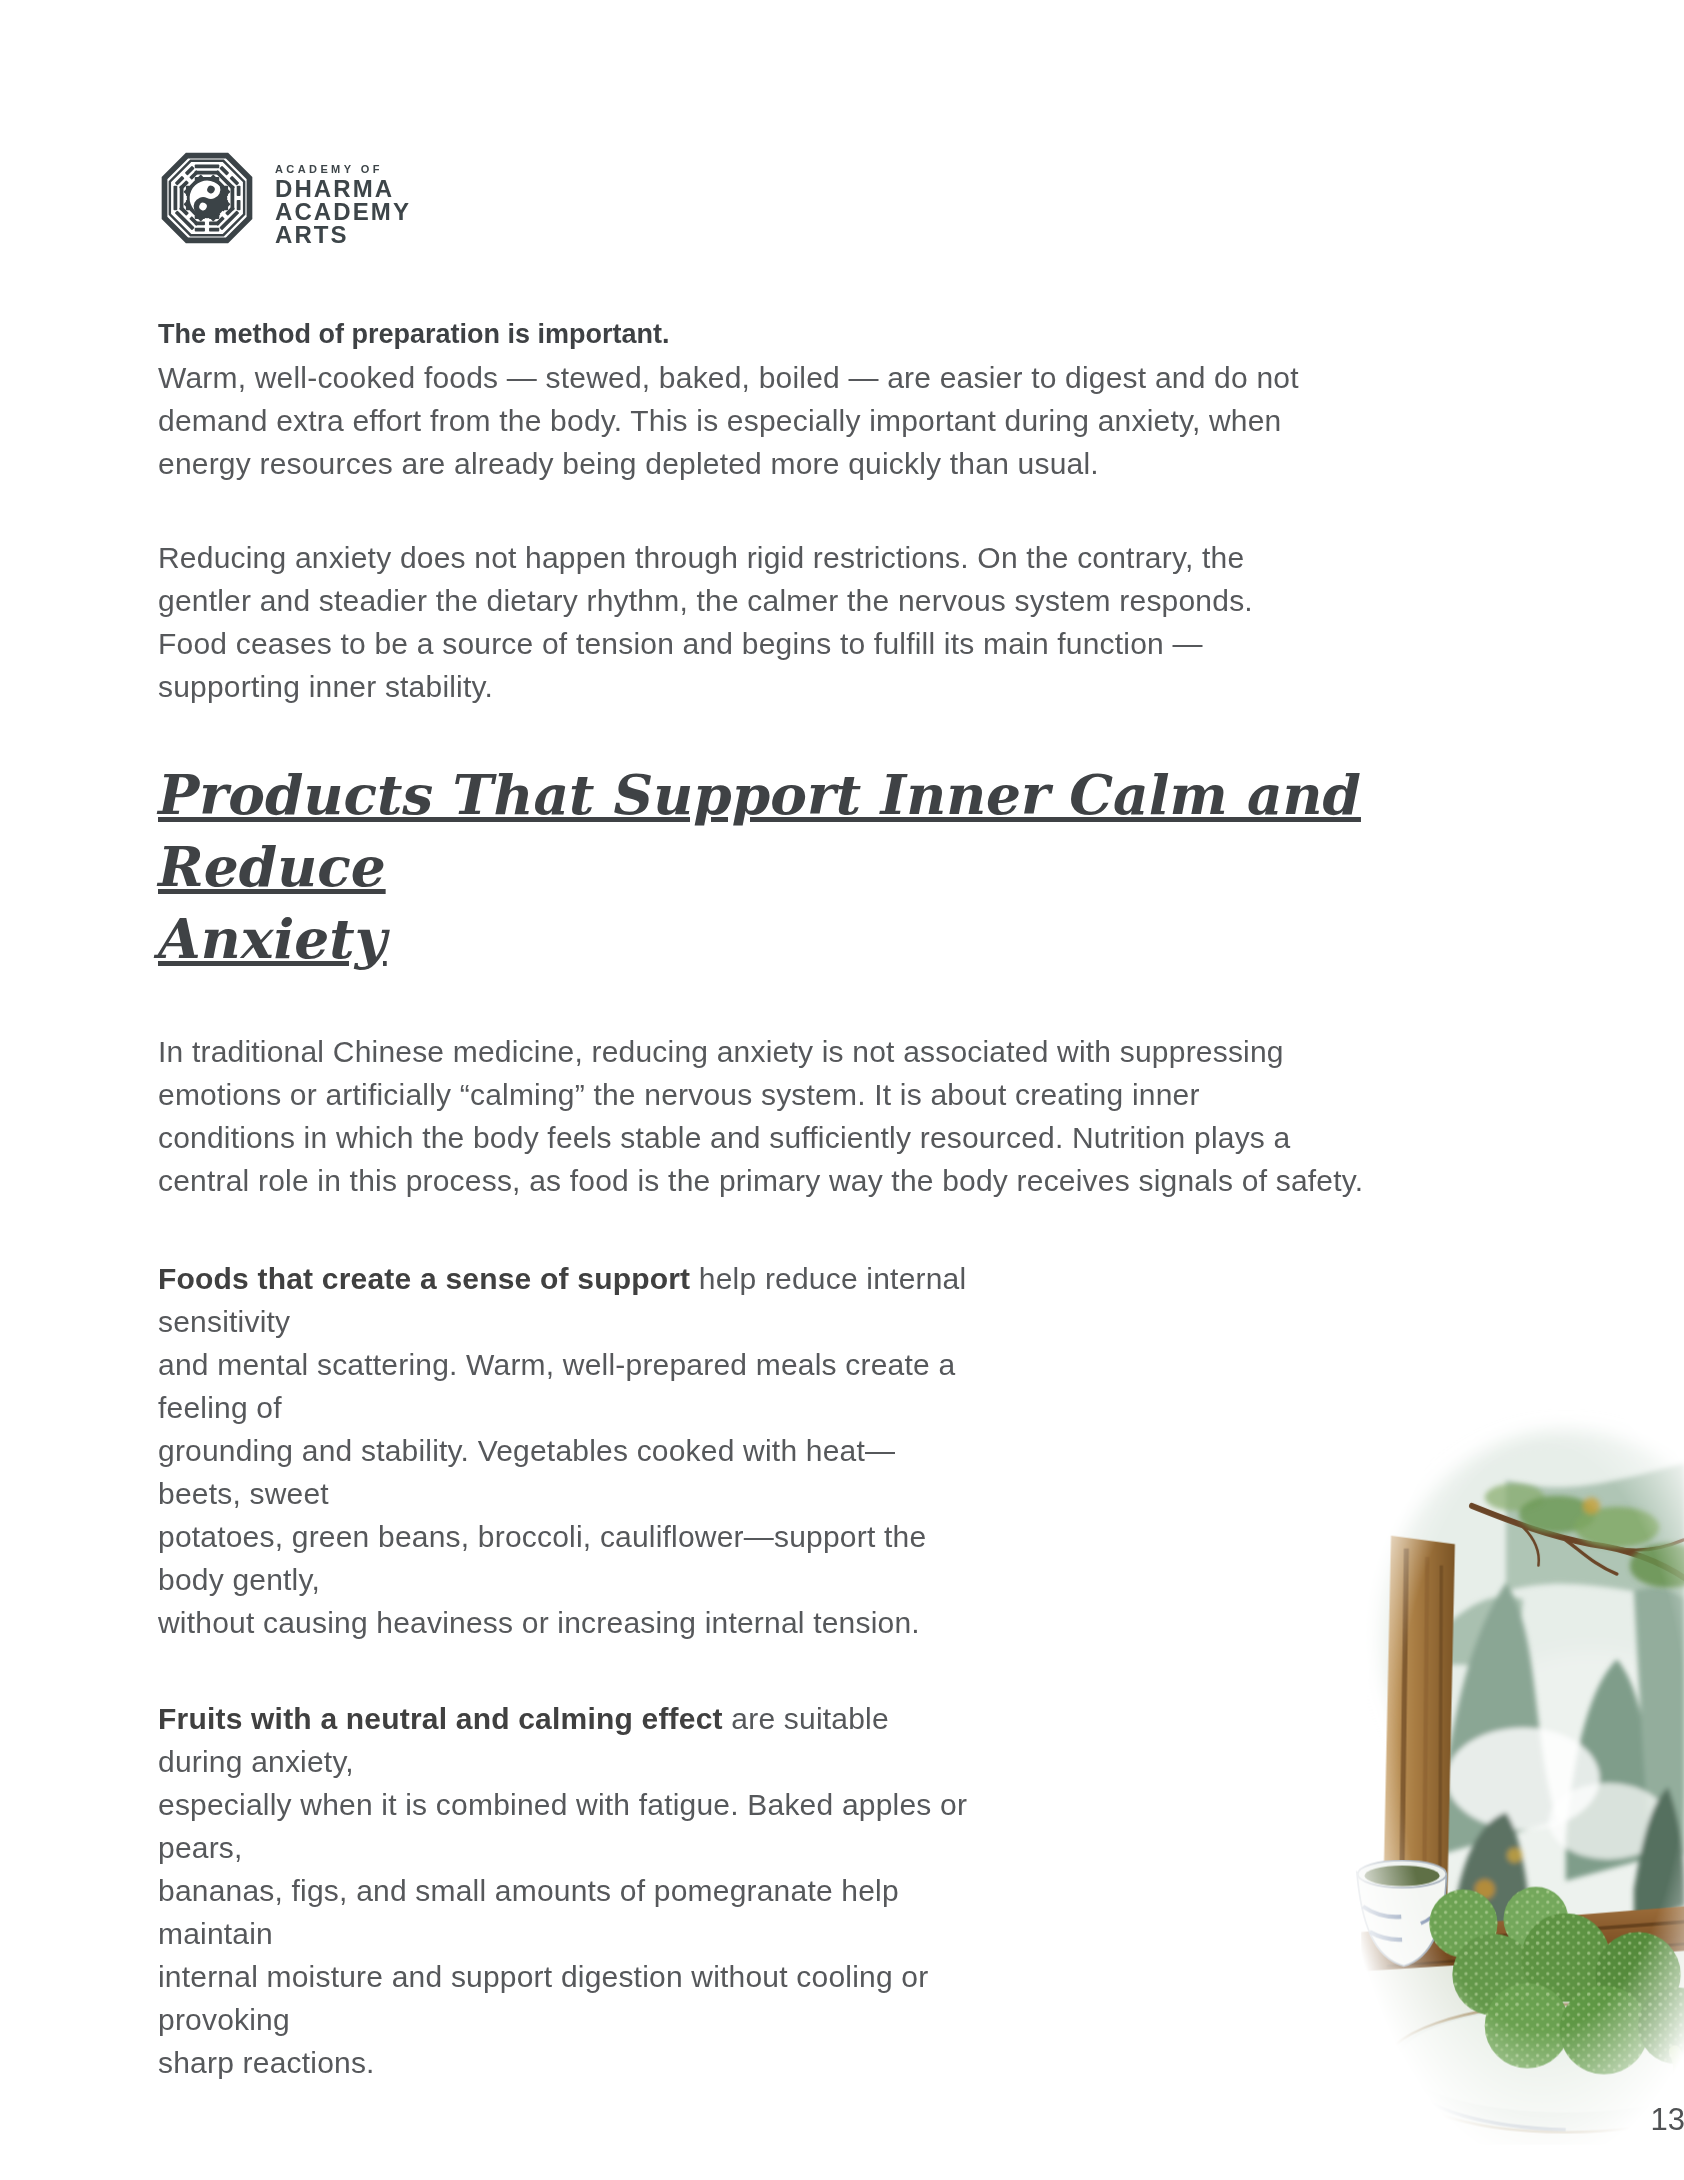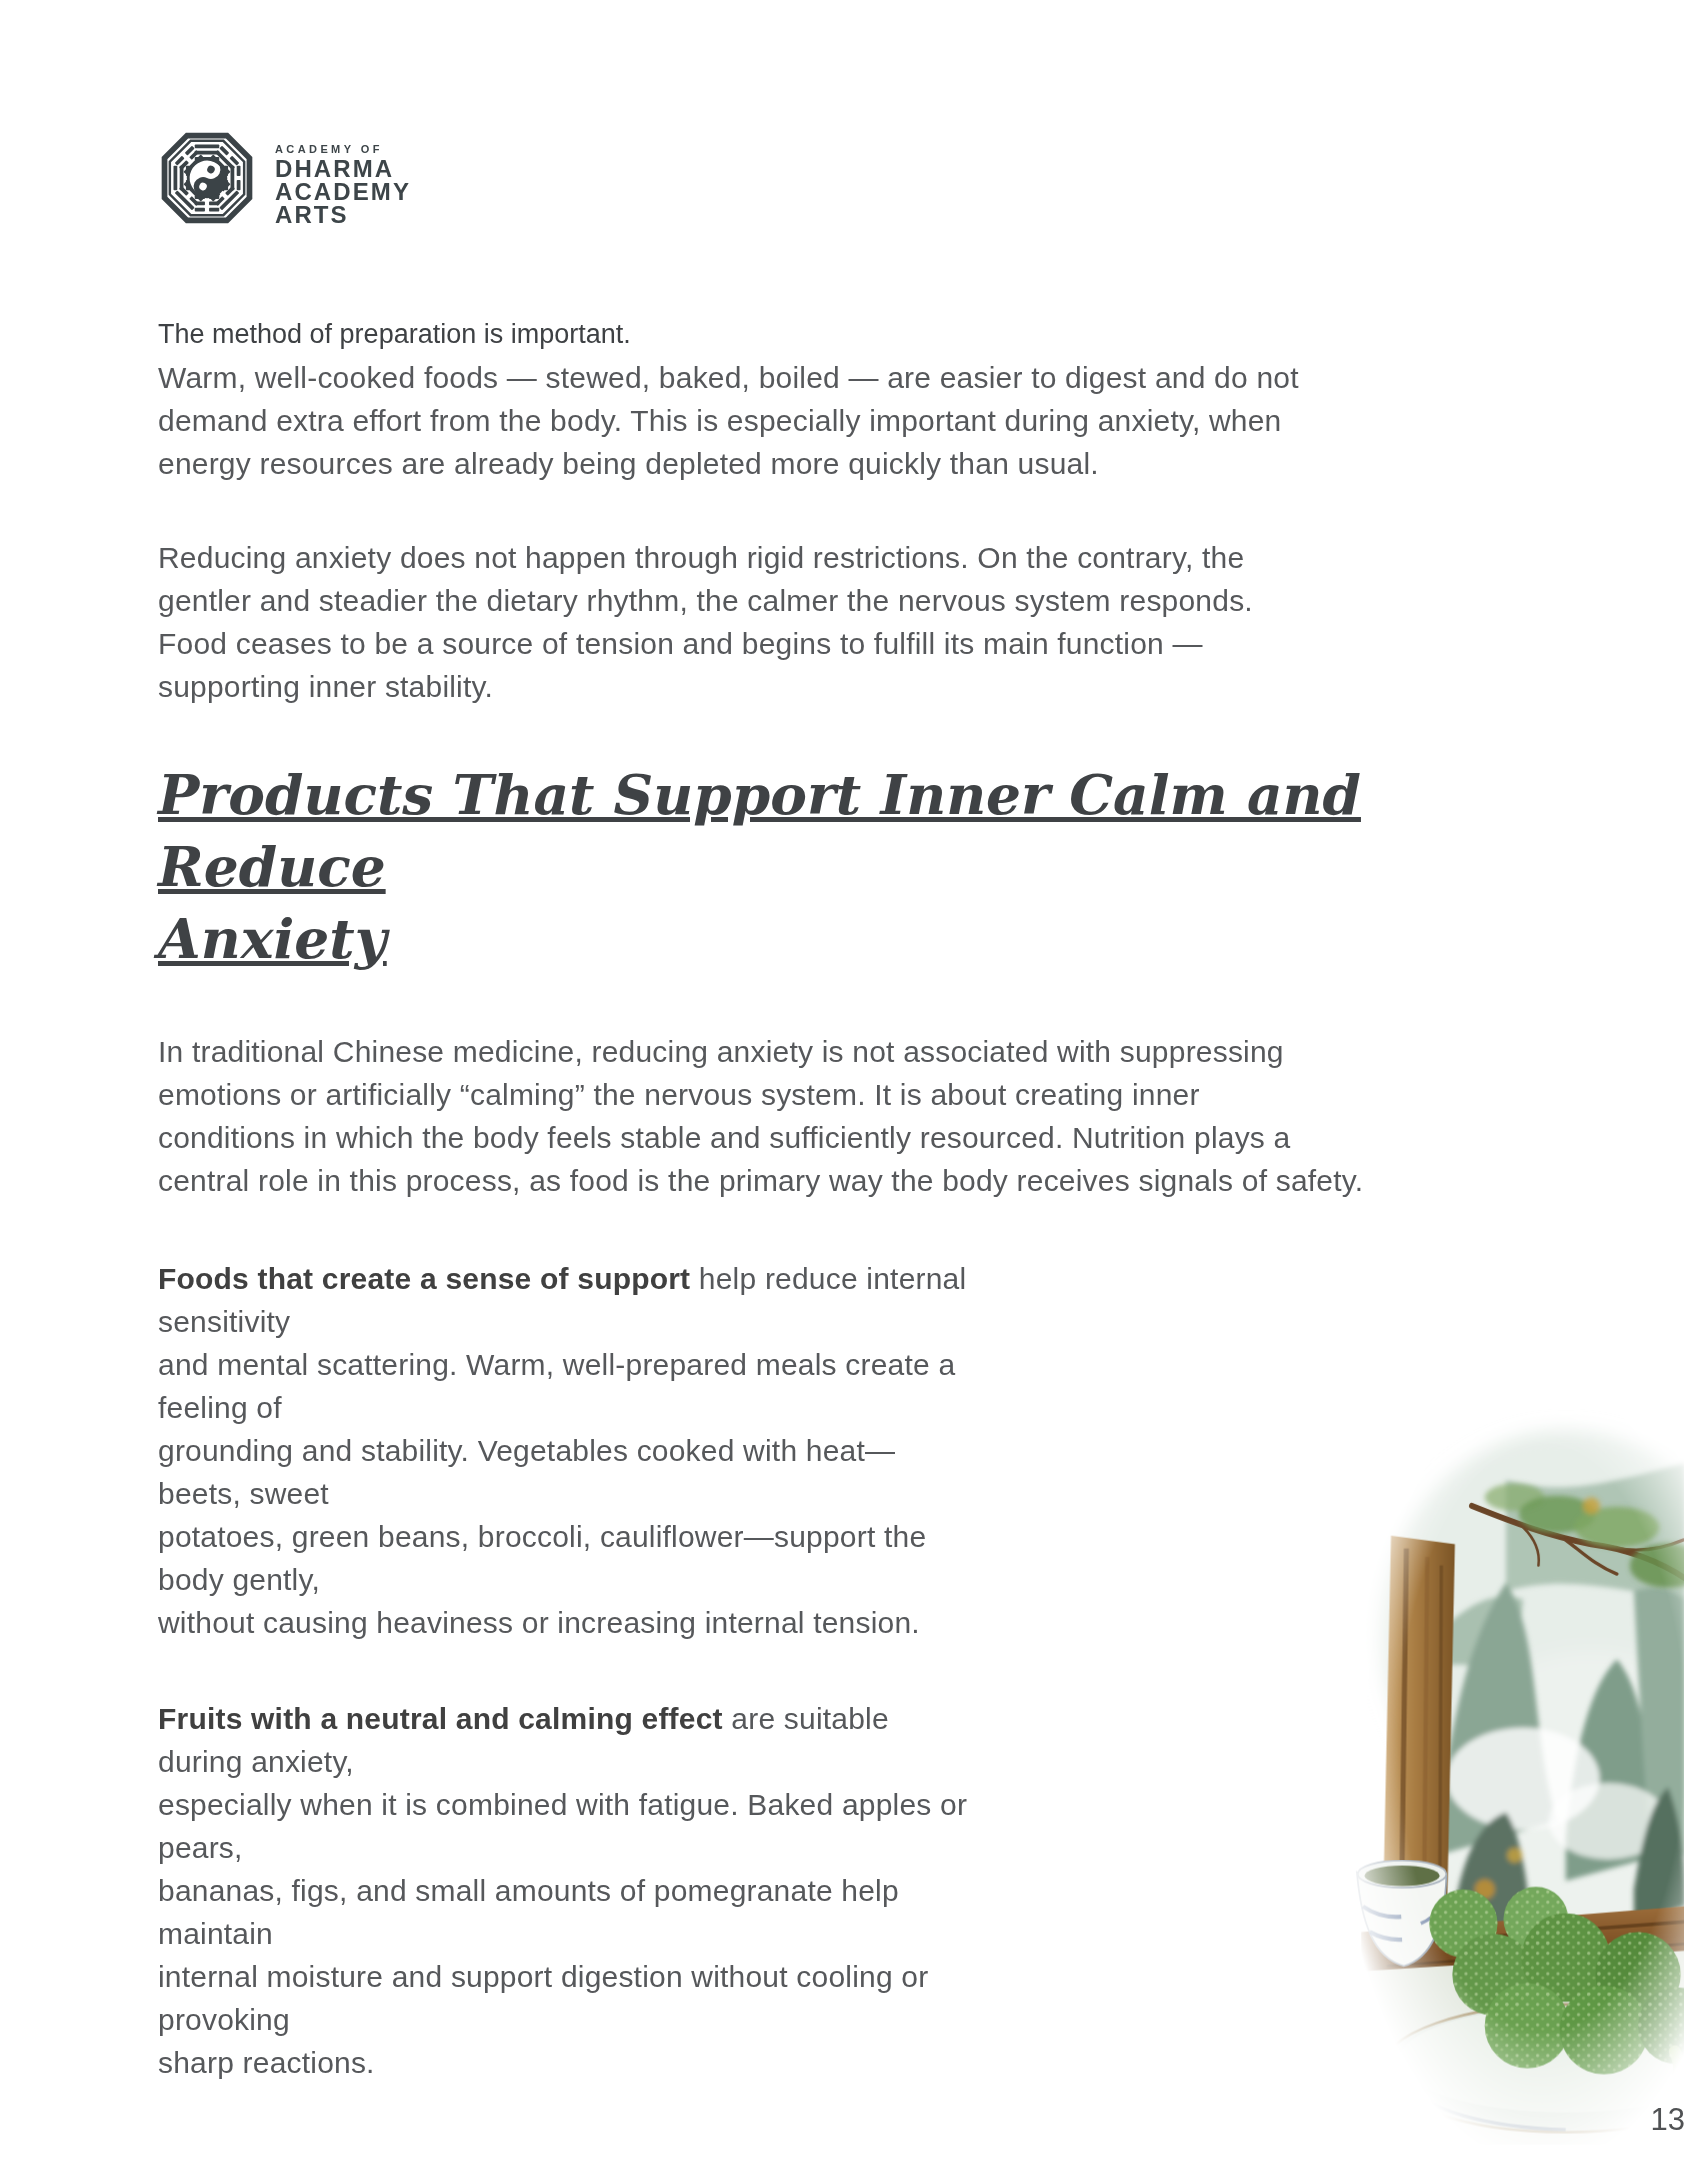--- a/index.html
+++ b/index.html
@@ -2,37 +2,37 @@
 <html style="font-size:13.6px"><head>
 <meta charset="utf-8">
 <style>
   html,body { margin:0; padding:0; background:#ffffff; }
   .page {
     position:relative; width:1685px; height:2181px;
     background:#ffffff; overflow:hidden;
     font-family:"Liberation Sans", sans-serif;
   }
   
-  .logo { position:absolute; left:158px; top:126px; display:flex; align-items:flex-start; }
+  .logo { position:absolute; left:158px; top:146px; display:flex; align-items:flex-start; }
   .logo-icon { width:98px; height:104px; flex:0 0 auto; }
   .logo-text { margin-left:19px; margin-top:17px; color:#3d4549; }
   .logo-line-small {
     font-size:11px; font-weight:bold; letter-spacing:3.4px; line-height:13.6px;
   }
   .logo-line-big {
     font-size:24px; font-weight:bold; letter-spacing:2.1px; line-height:23px;
   }
   
   .content { position:absolute; left:158px; top:313px; width:1416px; }
   .body-text {
     font-size:30px; line-height:43px; color:#56585b;
     white-space:pre-line; margin:0; letter-spacing:0.2px;
   }
   .section-heading {
-    font-size:27px; line-height:43px; font-weight:normal; color:#3e4144; margin:0;
+    font-size:27px; line-height:43px; font-weight:bold; color:#3e4144; margin:0;
   }
   .mb60 { margin-bottom:51px; }
   .mb62 { margin-bottom:53px; }
   .mb64 { margin-bottom:55px; }
   .mb68 { margin-bottom:58px; }
   .big-heading {
     font-family:"DejaVu Serif", serif; font-style:italic; font-weight:700;
     font-size:55px; line-height:72px; color:#3f4245;
     white-space:pre-line; margin:0 0 55px 0; width:1346px;text-decoration:underline;
   }

